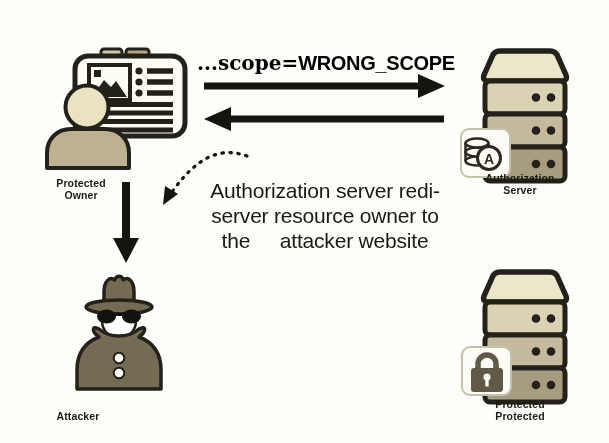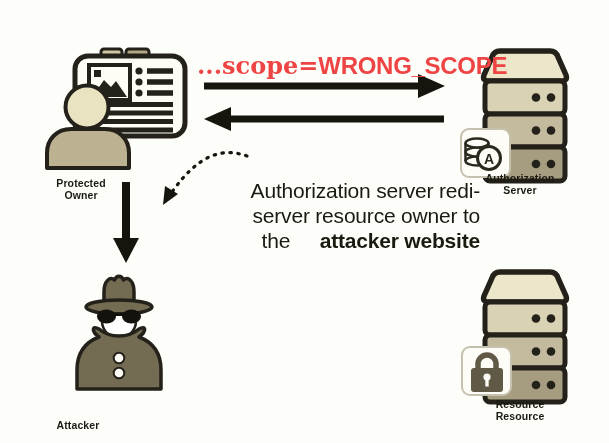--- a/index.html
+++ b/index.html
@@ -8,29 +8,29 @@
     font-family:"Liberation Sans",sans-serif;overflow:hidden;
   }
   #layer{position:absolute;left:0;top:0;}
   .node-label{
     position:absolute;text-align:center;
     font:bold 10.5px/1.18 "Liberation Sans",sans-serif;
     color:#1c1b12;letter-spacing:.1px;
   }
   .scope-msg{
     position:absolute;left:197px;top:51px;width:250px;text-align:center;
-    font-size:24px;font-weight:bold;color:#ef4444;white-space:nowrap;
+    font-size:20px;font-weight:bold;color:#000000;white-space:nowrap;
   }
   .scope-prefix{font-family:"DejaVu Serif",serif;}
   .scope-value{font-family:"Liberation Sans",sans-serif;letter-spacing:-.3px;}
   .annotation{
-    position:absolute;left:170px;top:178px;width:310px;text-align:right;
+    position:absolute;left:170px;top:178px;width:310px;text-align:center;
     font-size:21px;line-height:25px;color:#1b1a10;letter-spacing:-.2px;
   }
-  .annotation b{font-weight:bold;margin-left:24px;}
+  .annotation b{font-weight:normal;margin-left:24px;}
 </style>
 </head>
 <body>
 
 <div id="canvas">
 
   <svg id="layer" width="609" height="443" viewBox="0 0 609 443">
 
     <g>
       <rect x="101" y="49" width="21" height="13" rx="3" fill="#cdc5a3" stroke="#23211a" stroke-width="3"></rect>
@@ -145,17 +145,17 @@
   <div class="annotation">
     <div>Authorization server redi-</div>
     <div>server resource owner to</div>
     <div><span>the</span> <b>attacker website</b></div>
   </div>
 
   <div class="node-label" style="left:39px;top:177px;width:84px">Protected Owner</div>
 
   <div class="node-label" style="left:470px;top:172px;width:100px">Authorization Server</div>
 
-  <div class="node-label" style="left:48px;top:419px;width:60px">Attacker</div>
+  <div class="node-label" style="left:48px;top:410px;width:60px">Attacker</div>
 
-  <div class="node-label" style="left:480px;top:398px;width:80px">Resource Resource</div>
+  <div class="node-label" style="left:480px;top:398px;width:80px">Protected Protected</div>
 
 </div>
 
 </body></html>

